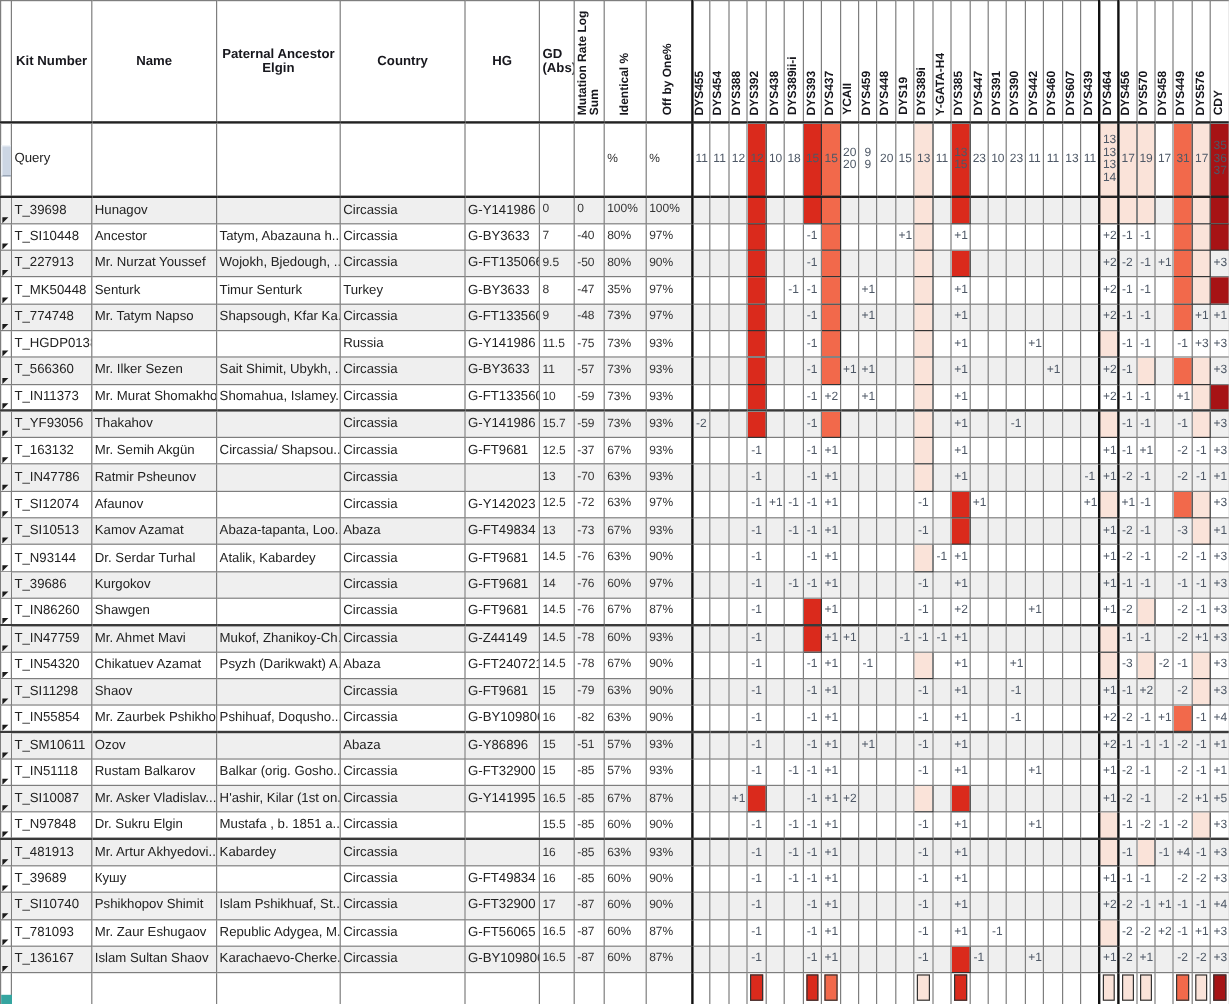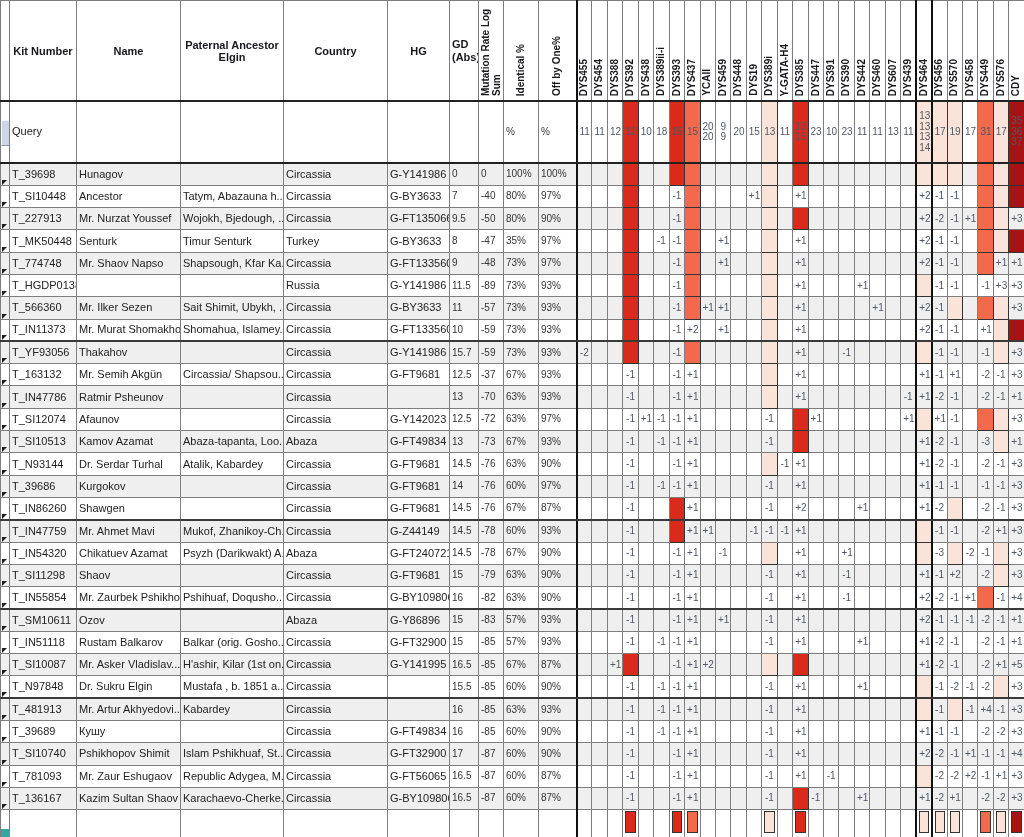--- a/index.html
+++ b/index.html
@@ -344,21 +344,21 @@
         <td></td>
         <td class="fill" style="background: rgb(242, 105, 75);"></td>
         <td class="fill" style="background: rgb(250, 227, 217);"></td>
         <td class="fill" style="background: rgb(166, 19, 21);"></td>
       </tr>
       <tr class="data odd">
         <td class="arr">
           <span class="ptr"></span>
         </td>
         <td class="lft">T_774748</td>
-        <td class="lft">Mr. Shaov Napso</td>
+        <td class="lft">Mr. Tatym Napso</td>
         <td class="lft">Shapsough, Kfar Ka...</td>
         <td class="lft">Circassia</td>
         <td class="lft">G-FT133560</td>
         <td class="num">9</td>
         <td class="num">-48</td>
         <td class="pct">73%</td>
         <td class="pct hR">97%</td>
         <td></td>
         <td></td>
         <td></td>
@@ -392,21 +392,21 @@
       <tr class="data">
         <td class="arr">
           <span class="ptr"></span>
         </td>
         <td class="lft">T_HGDP01383</td>
         <td class="lft"></td>
         <td class="lft"></td>
         <td class="lft">Russia</td>
         <td class="lft">G-Y141986</td>
         <td class="num">11.5</td>
-        <td class="num">-89</td>
+        <td class="num">-75</td>
         <td class="pct">73%</td>
         <td class="pct hR">93%</td>
         <td></td>
         <td></td>
         <td></td>
         <td class="fill" style="background: rgb(218, 42, 28);"></td>
         <td></td>
         <td></td>
         <td>-1</td>
         <td class="fill" style="background: rgb(242, 105, 75);"></td>
@@ -1037,21 +1037,21 @@
       <tr class="data odd">
         <td class="arr">
           <span class="ptr"></span>
         </td>
         <td class="lft">T_SM10611</td>
         <td class="lft">Ozov</td>
         <td class="lft"></td>
         <td class="lft">Abaza</td>
         <td class="lft">G-Y86896</td>
         <td class="num">15</td>
-        <td class="num">-83</td>
+        <td class="num">-51</td>
         <td class="pct">57%</td>
         <td class="pct hR">93%</td>
         <td></td>
         <td></td>
         <td></td>
         <td>-1</td>
         <td></td>
         <td></td>
         <td>-1</td>
         <td>+1</td>
@@ -1376,21 +1376,21 @@
         <td>+2</td>
         <td>-1</td>
         <td>+1</td>
         <td>+3</td>
       </tr>
       <tr class="data odd">
         <td class="arr">
           <span class="ptr"></span>
         </td>
         <td class="lft">T_136167</td>
-        <td class="lft">Kazim Sultan Shaov</td>
+        <td class="lft">Islam Sultan Shaov</td>
         <td class="lft">Karachaevo-Cherke...</td>
         <td class="lft">Circassia</td>
         <td class="lft">G-BY109806</td>
         <td class="num">16.5</td>
         <td class="num">-87</td>
         <td class="pct">60%</td>
         <td class="pct hR">87%</td>
         <td></td>
         <td></td>
         <td></td>

